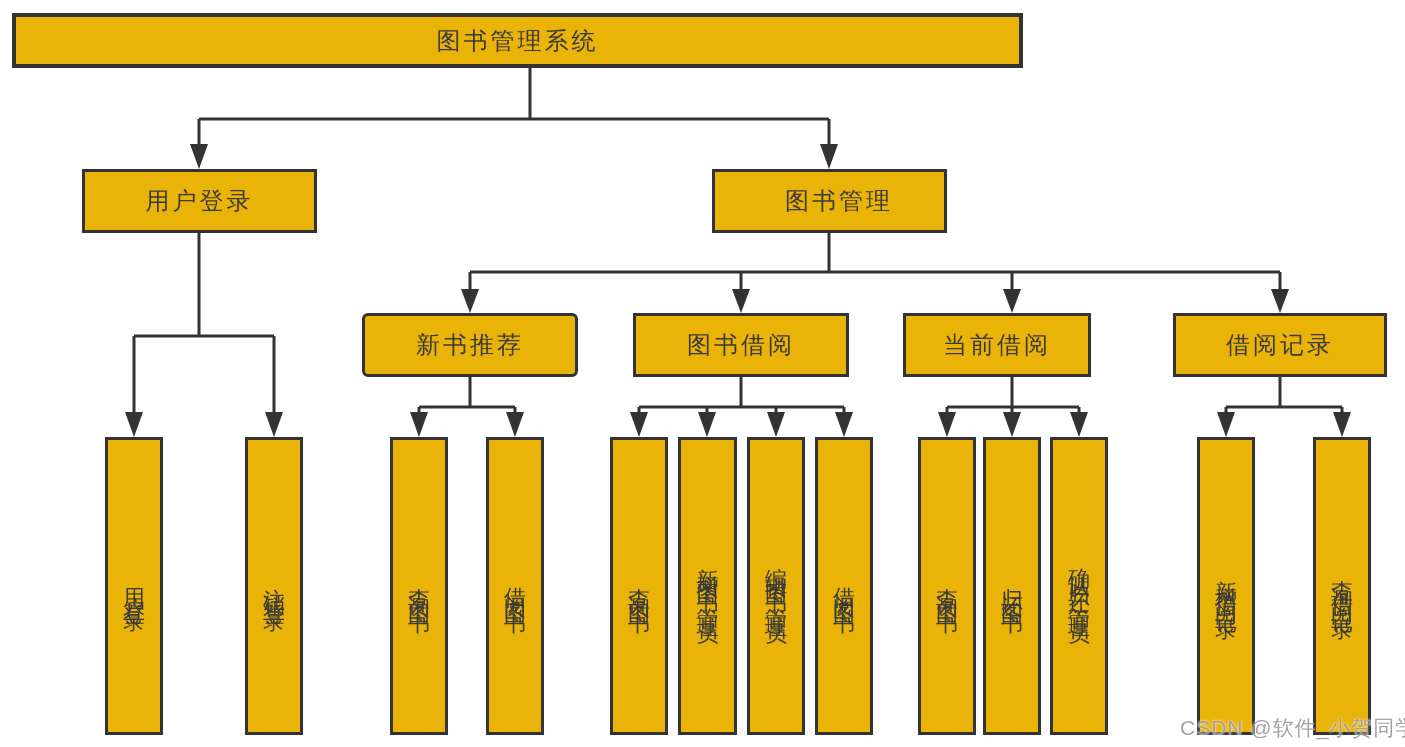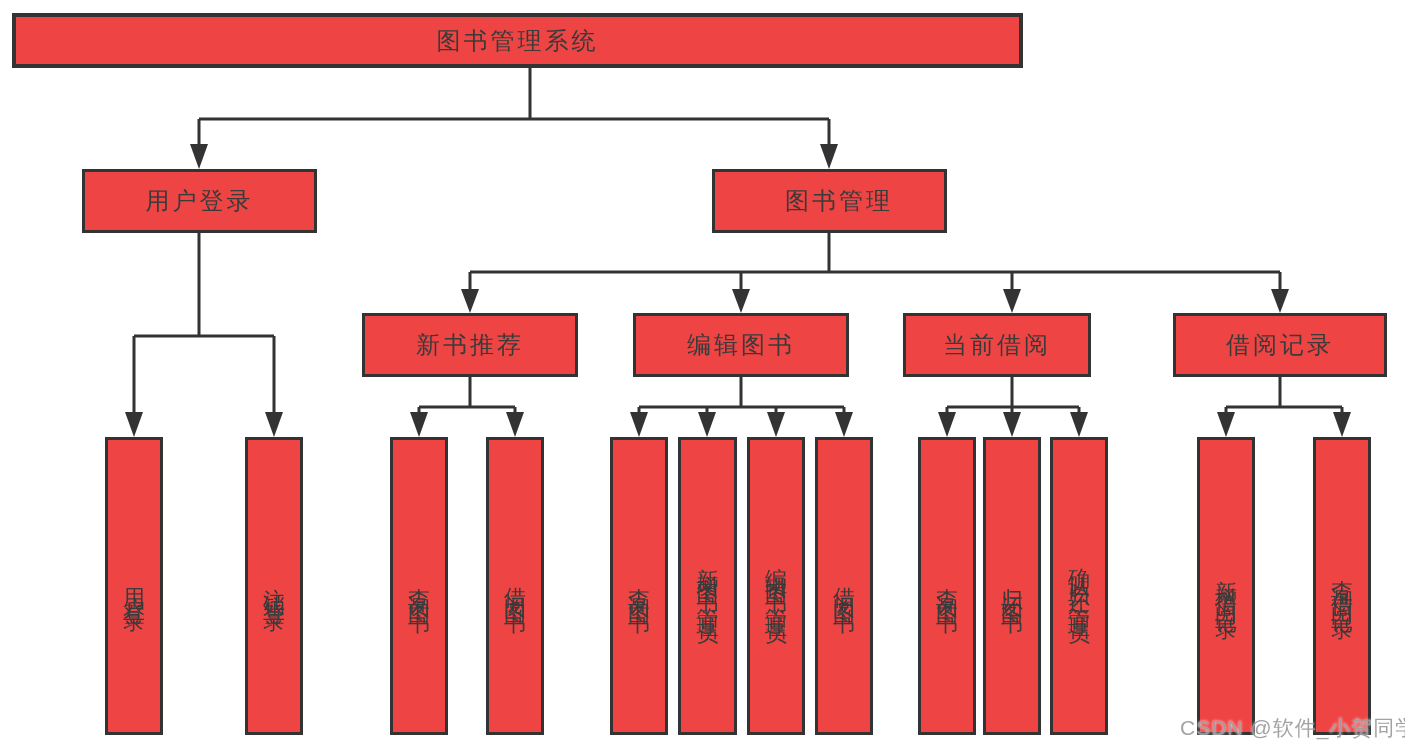--- a/index.html
+++ b/index.html
@@ -29,21 +29,21 @@
     fill: none;
   }
   .wires polygon.head {
     fill: #333333;
     stroke: none;
   }
   .node {
     position: absolute;
     box-sizing: border-box;
     border: 3px solid #333333;
-    background: #ef4444;
+    background: #eab308;
     display: flex;
     align-items: center;
     justify-content: center;
     color: #3a3a3a;
     z-index: 2;
   }
   .node.root {
     border-width: 4px;
   }
   .h-label {
@@ -122,25 +122,25 @@
     <span class="h-label">图书管理系统</span>
   </div>
 
   <div class="node" style="left:82px; top:169px; width:235px; height:64px;">
     <span class="h-label">用户登录</span>
   </div>
   <div class="node" style="left:712px; top:169px; width:235px; height:64px;padding-left:19px;">
     <span class="h-label">图书管理</span>
   </div>
 
-  <div class="node" style="left:362px; top:313px; width:216px; height:64px;">
+  <div class="node" style="left:362px; top:313px; width:216px; height:64px;border-radius:6px;">
     <span class="h-label">新书推荐</span>
   </div>
   <div class="node" style="left:633px; top:313px; width:216px; height:64px;">
-    <span class="h-label">编辑图书</span>
+    <span class="h-label">图书借阅</span>
   </div>
   <div class="node" style="left:903px; top:313px; width:188px; height:64px;">
     <span class="h-label">当前借阅</span>
   </div>
   <div class="node" style="left:1173px; top:313px; width:214px; height:64px;">
     <span class="h-label">借阅记录</span>
   </div>
 
   <div class="node" style="left:105px; top:437px; width:58px; height:298px;">
     <span class="v-label">用户登录</span>

